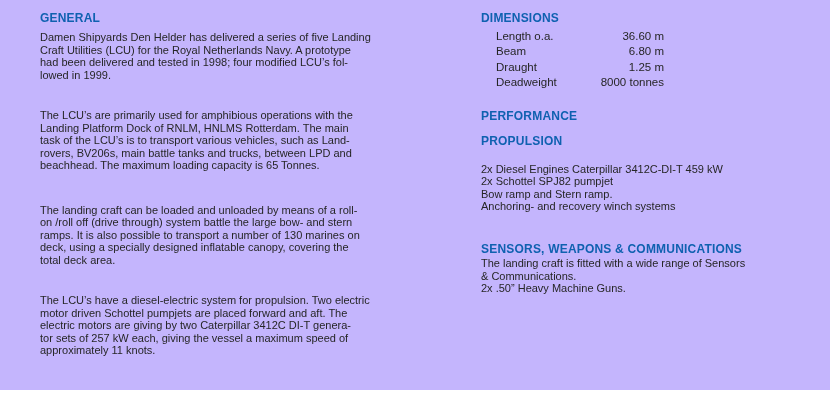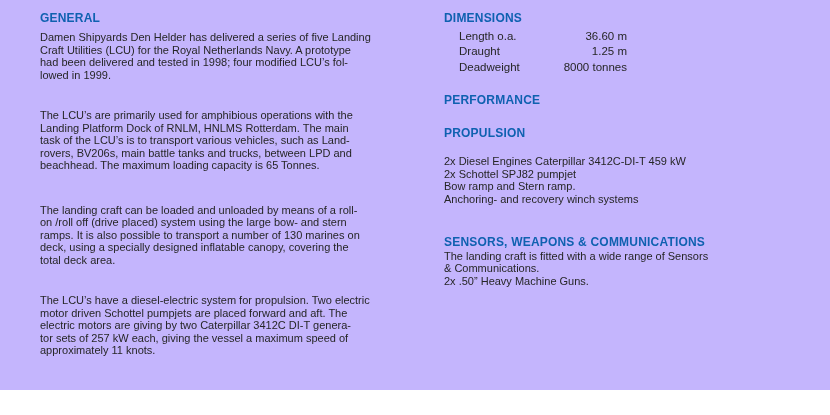--- a/index.html
+++ b/index.html
@@ -17,21 +17,21 @@
     overflow: hidden;
   }
   .col-left {
     position: absolute;
     left: 40px;
     top: 12px;
     width: 400px;
   }
   .col-right {
     position: absolute;
-    left: 444px;
+    left: 481px;
     top: 12px;
     width: 345px;
   }
   .sec-title {
     font-size: 12px;
     font-weight: bold;
     line-height: 13px;
     color: #0f61b0;
     letter-spacing: 0.2px;
     white-space: nowrap;
@@ -55,21 +55,21 @@
     display: flex;
     justify-content: space-between;
     font-size: 11.5px;
     line-height: 15.4px;
     white-space: nowrap;
     padding-left: 15px;
   }
   .spec-label { text-align: left; }
   .spec-value { text-align: right; }
   .sec-dimensions  { margin-bottom: 19px; }
-  .sec-performance { margin-bottom: 20px; }
+  .sec-performance { margin-bottom: 12px; }
   .sec-propulsion  { margin-bottom: 30px; }
   .plain-lines .txt-line { line-height: 12.6px; }
 </style>
 </head>
 <body>
 
 <div class="page">
 
   <div class="col-left">
     <div class="sec-title mb6">GENERAL</div>
@@ -84,21 +84,21 @@
     <div class="para-b">
       <div class="txt-line">The LCU’s are primarily used for amphibious operations with the</div>
       <div class="txt-line">Landing Platform Dock of RNLM, HNLMS Rotterdam. The main</div>
       <div class="txt-line">task of the LCU’s is to transport various vehicles, such as Land-</div>
       <div class="txt-line">rovers, BV206s, main battle tanks and trucks, between LPD and</div>
       <div class="txt-line">beachhead. The maximum loading capacity is 65 Tonnes.</div>
     </div>
 
     <div class="para-a">
       <div class="txt-line">The landing craft can be loaded and unloaded by means of a roll-</div>
-      <div class="txt-line">on /roll off (drive placed) system using the large bow- and stern</div>
+      <div class="txt-line">on /roll off (drive through) system battle the large bow- and stern</div>
       <div class="txt-line">ramps. It is also possible to transport a number of 130 marines on</div>
       <div class="txt-line">deck, using a specially designed inflatable canopy, covering the</div>
       <div class="txt-line">total deck area.</div>
     </div>
 
     <div class="para-last">
       <div class="txt-line">The LCU’s have a diesel-electric system for propulsion. Two electric</div>
       <div class="txt-line">motor driven Schottel pumpjets are placed forward and aft. The</div>
       <div class="txt-line">electric motors are giving by two Caterpillar 3412C DI-T genera-</div>
       <div class="txt-line">tor sets of 257 kW each, giving the vessel a maximum speed of</div>
@@ -107,20 +107,24 @@
   </div>
 
   <div class="col-right">
 
     <div class="sec-dimensions">
       <div class="sec-title mb4">DIMENSIONS</div>
       <div class="spec-rows">
         <div class="spec-row">
           <span class="spec-label">Length o.a.</span>
           <span class="spec-value">36.60 m</span>
+        </div>
+        <div class="spec-row">
+          <span class="spec-label">Beam</span>
+          <span class="spec-value">6.80 m</span>
         </div>
         <div class="spec-row">
           <span class="spec-label">Draught</span>
           <span class="spec-value">1.25 m</span>
         </div>
         <div class="spec-row">
           <span class="spec-label">Deadweight</span>
           <span class="spec-value">8000 tonnes</span>
         </div>
       </div>

